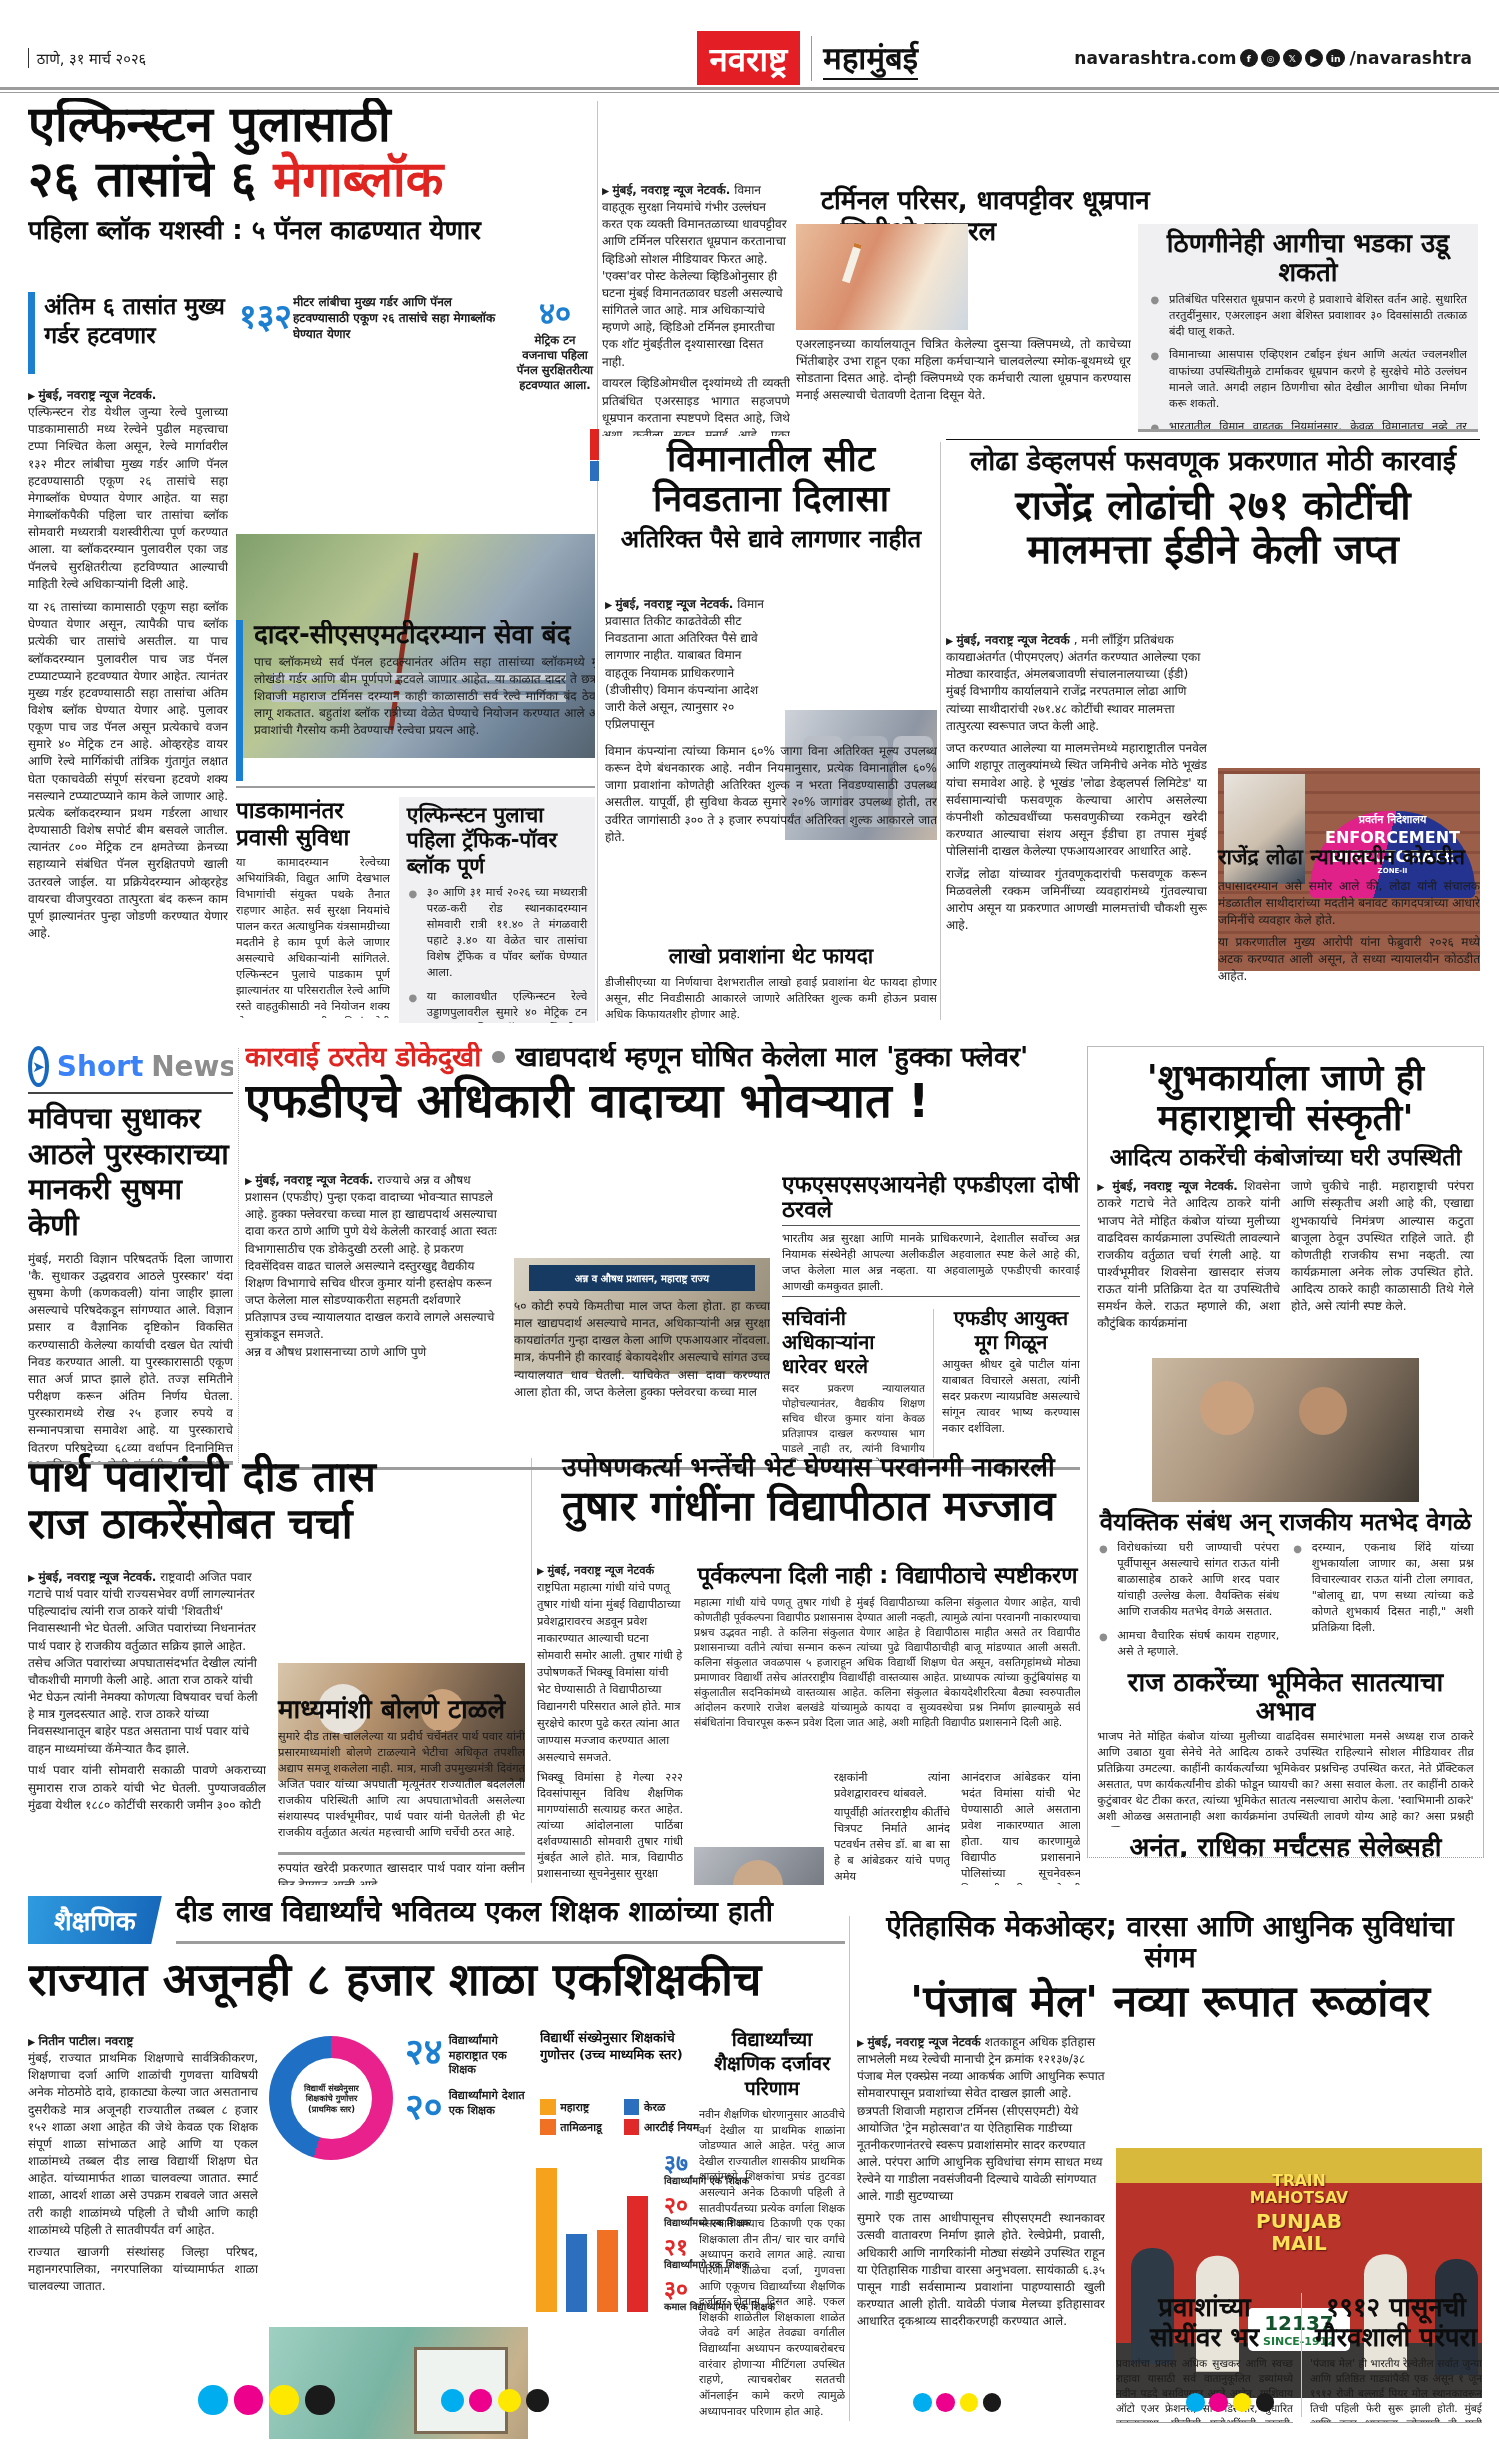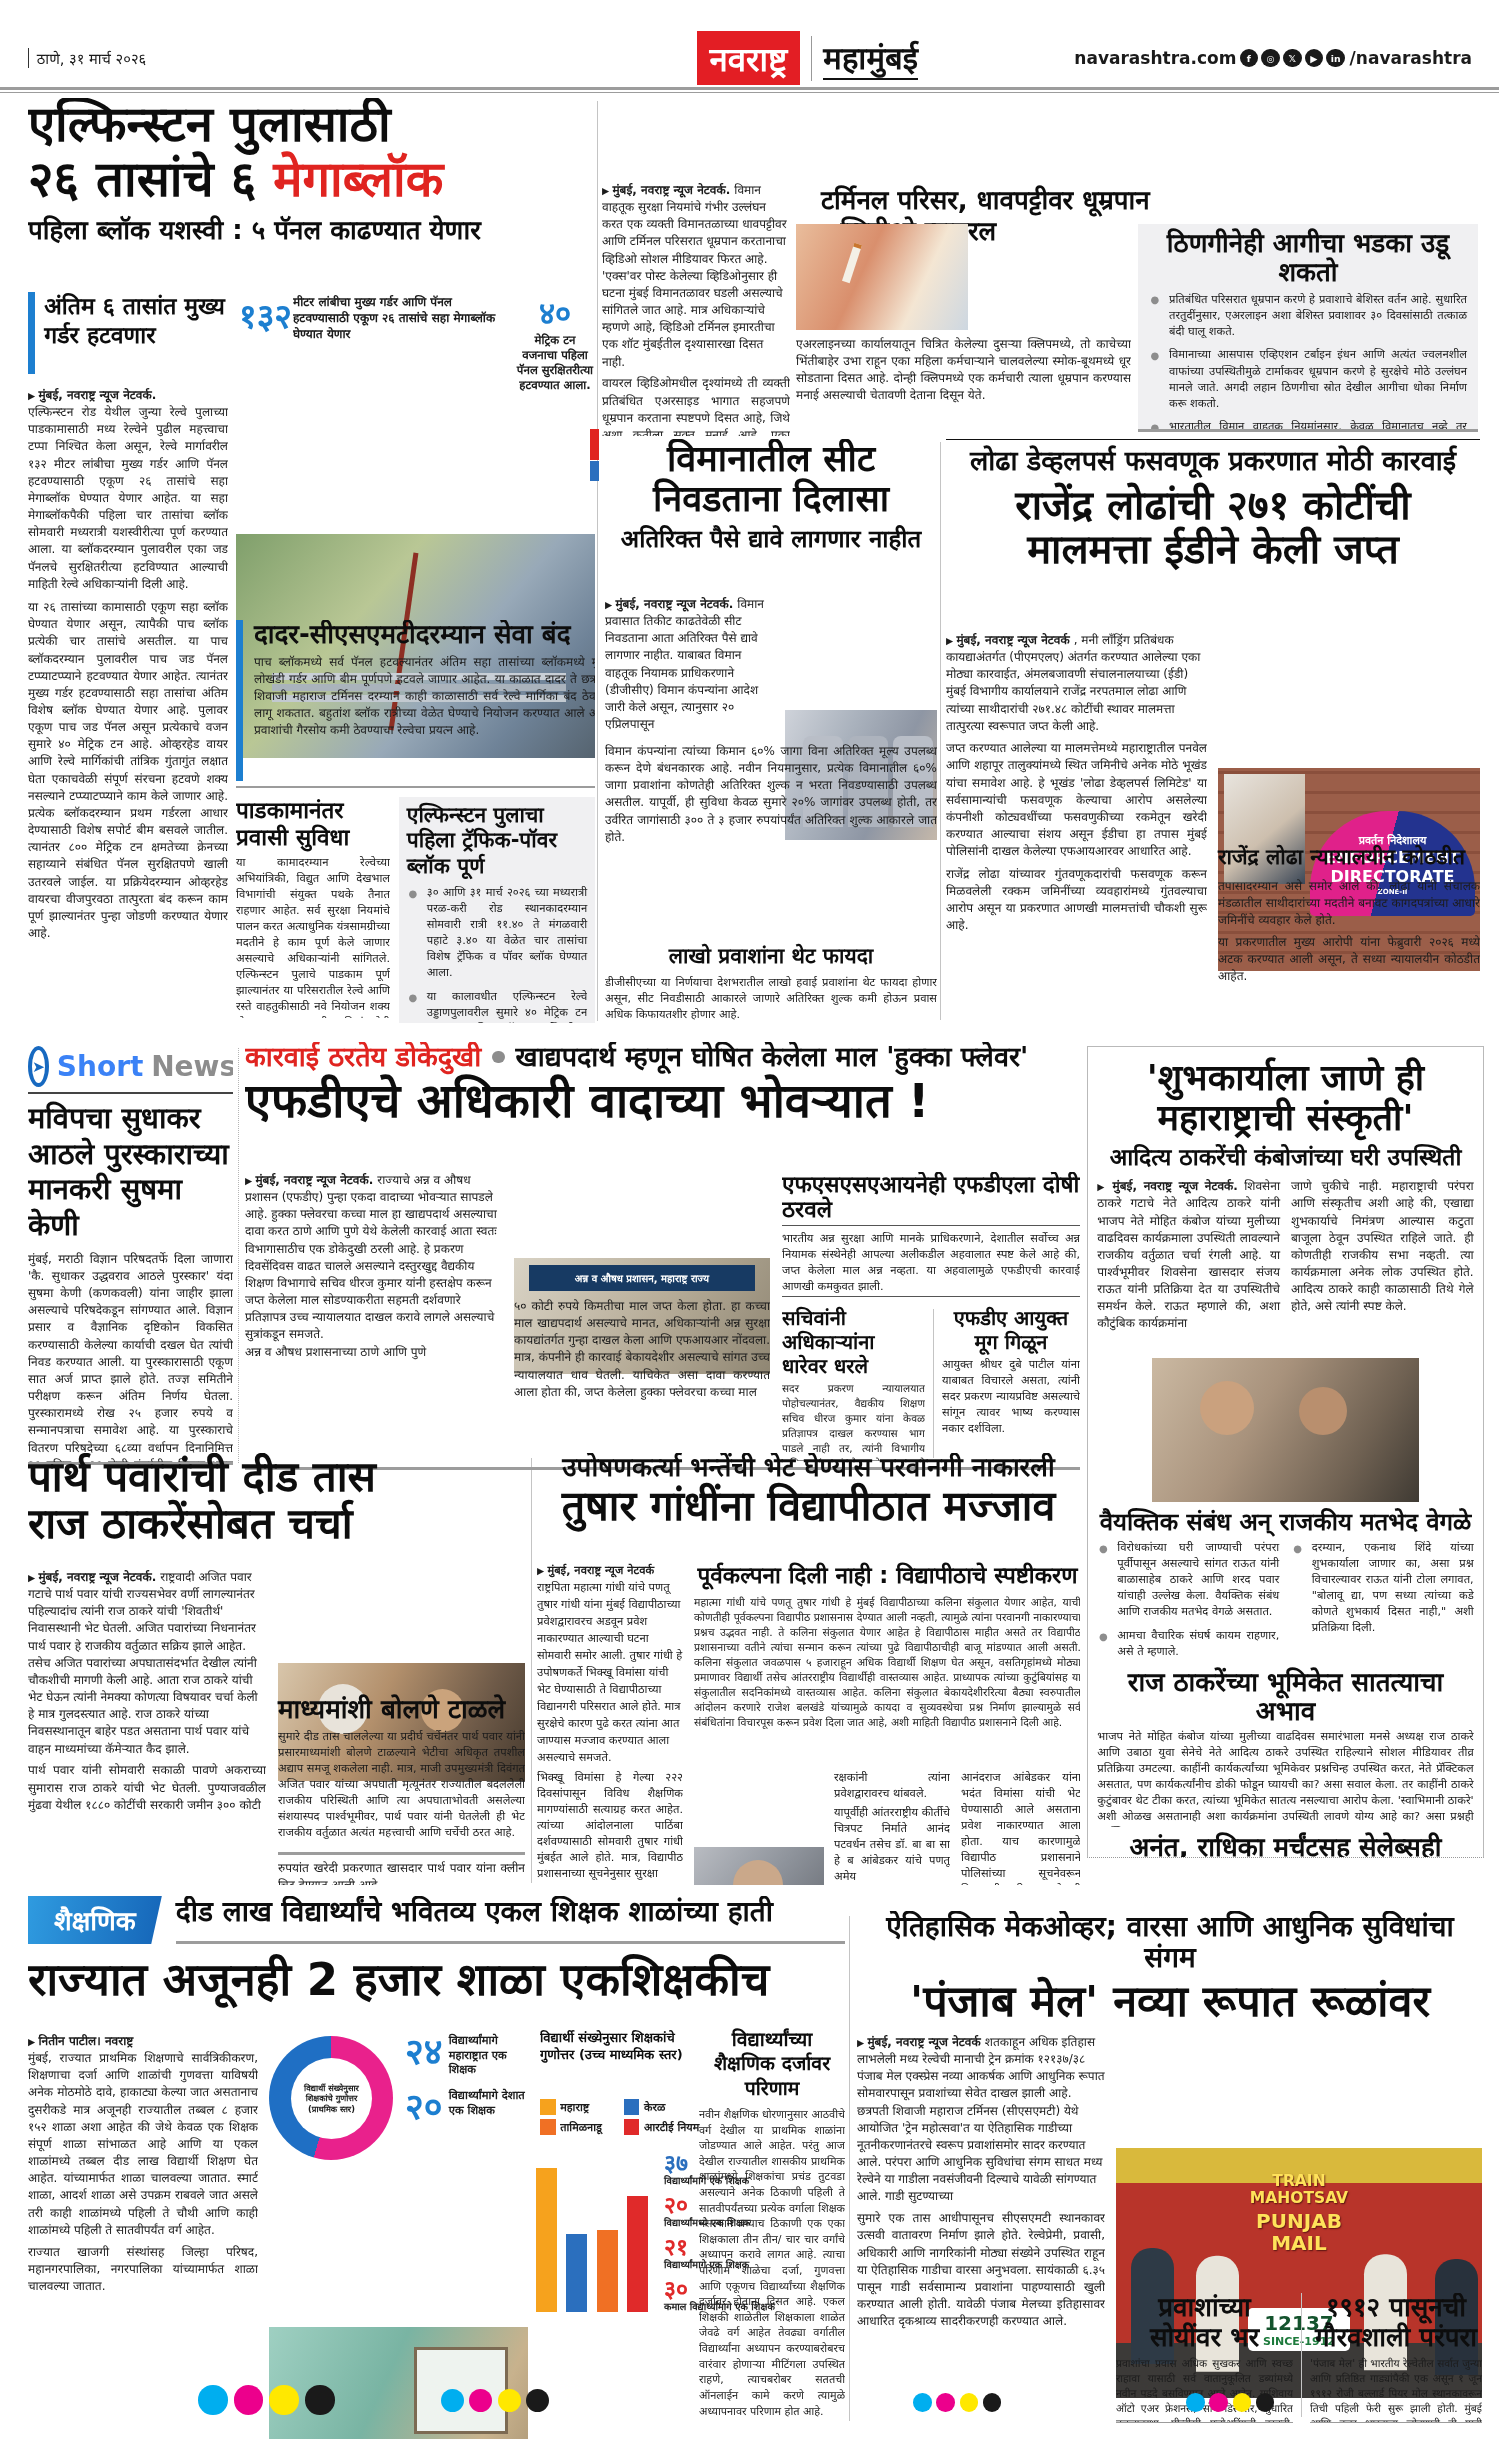--- a/index.html
+++ b/index.html
@@ -151,21 +151,21 @@
     <div class="hd ctr" style="font-size:40px;margin-top:6.2px;">राजेंद्र लोढांची २७१ कोटींची</div>
     <div class="hd ctr" style="font-size:40px;">मालमत्ता ईडीने केली जप्त</div>
     <div class="abs ovh" style="left:0;top:193px;width:261px;height:388px;">
       <span class="byline body-t">मुंबई, नवराष्ट्र न्यूज नेटवर्क</span>
       <span class="body-t">, मनी लाँड्रिंग प्रतिबंधक कायद्याअंतर्गत (पीएमएलए) अंतर्गत करण्यात आलेल्या एका मोठ्या कारवाईत, अंमलबजावणी संचालनालयाच्या (ईडी) मुंबई विभागीय कार्यालयाने राजेंद्र नरपतमाल लोढा आणि त्यांच्या साथीदारांची २७१.४८ कोटींची स्थावर मालमत्ता तात्पुरत्या स्वरूपात जप्त केली आहे.</span>
       <div class="body-t" style="margin-top:5.4px;">जप्त करण्यात आलेल्या या मालमत्तेमध्ये महाराष्ट्रातील पनवेल आणि शहापूर तालुक्यांमध्ये स्थित जमिनीचे अनेक मोठे भूखंड यांचा समावेश आहे. हे भूखंड 'लोढा डेव्हलपर्स लिमिटेड' या सर्वसामान्यांची फसवणूक केल्याचा आरोप असलेल्या कंपनीशी कोट्यवधींच्या फसवणुकीच्या रकमेतून खरेदी करण्यात आल्याचा संशय असून ईडीचा हा तपास मुंबई पोलिसांनी दाखल केलेल्या एफआयआरवर आधारित आहे.</div>
       <div class="body-t" style="margin-top:5.4px;">राजेंद्र लोढा यांच्यावर गुंतवणूकदारांची फसवणूक करून मिळवलेली रक्कम जमिनींच्या व्यवहारांमध्ये गुंतवल्याचा आरोप असून या प्रकरणात आणखी मालमत्तांची चौकशी सुरू आहे.</div>
     </div>
     <div class="abs photo" style="left:272px;top:196px;width:262px;height:203px;background:repeating-linear-gradient(0deg,#9b5e49 0 17px,#8a4f3c 17px 20px);">
       <div class="abs photo" style="left:6.2px;top:6.2px;width:81px;height:110px;background:linear-gradient(140deg,#e8e4de,#cdbfae 55%,#3a4656);"></div>
-      <div class="abs" style="left:92px;top:43px;width:165px;height:105px;border-radius:78px 78px 4.7px 4.7px;background:linear-gradient(105deg,#e0218a 0 46%,#23338f 46% 100%);display:flex;flex-direction:column;align-items:center;justify-content:center;gap:1.6px;">
+      <div class="abs" style="left:92px;top:43px;width:165px;height:87px;border-radius:78px 78px 4.7px 4.7px;background:linear-gradient(105deg,#e0218a 0 46%,#23338f 46% 100%);display:flex;flex-direction:column;align-items:center;gap:1.6px;">
         <span class="signtxt" style="font-size:11px;">प्रवर्तन निदेशालय</span>
         <span class="signtxt" style="font-size:16px;">ENFORCEMENT DIRECTORATE</span>
         <span class="signtxt" style="font-size:7px;">ZONE-II</span>
       </div>
     </div>
     <div class="hd abs" style="left:272px;top:407px;width:262px;font-size:21px;">राजेंद्र लोढा न्यायालयीन कोठडीत</div>
     <div class="abs ovh" style="left:272px;top:439px;width:262px;height:141px;">
       <div class="body-t">तपासादरम्यान असे समोर आले की, लोढा यांनी संचालक मंडळातील साथीदारांच्या मदतीने बनावट कागदपत्रांच्या आधारे जमिनींचे व्यवहार केले होते.</div>
       <div class="body-t" style="margin-top:4.7px;">या प्रकरणातील मुख्य आरोपी यांना फेब्रुवारी २०२६ मध्ये अटक करण्यात आली असून, ते सध्या न्यायालयीन कोठडीत आहेत.</div>
     </div>
@@ -275,21 +275,21 @@
       <div class="body-s" style="margin-top:3.1px;">यापूर्वीही आंतरराष्ट्रीय कीर्तीचे चित्रपट निर्माते आनंद पटवर्धन तसेच डॉ. बा बा सा हे ब आंबेडकर यांचे पणतू अमेय</div>
     </div>
     <div class="abs body-s ovh" style="left:424px;top:317px;width:120px;height:115px;">आनंदराज आंबेडकर यांना भदंत विमांसा यांची भेट घेण्यासाठी आले असताना प्रवेश नाकारण्यात आला होता. याच कारणामुळे विद्यापीठ प्रशासनाने पोलिसांच्या सूचनेवरून विद्यानगरी परिसरात येणारी ३१८ क्रमांकाची बेस्टची बसही बंद केली असल्याचे सांगण्यात येत आहे.</div>
   </div>
 
   <div class="abs ovh" style="left:28px;top:1896px;width:817px;height:543px;">
     <div style="display:flex;gap:14px;">
       <div style="background:linear-gradient(100deg,#2f9be0,#1565b8);color:#fff;font-weight:bold;font-size:26px;padding:6.2px 26px;clip-path:polygon(0 0,100% 0,92% 100%,0 100%);">शैक्षणिक</div>
       <div class="hd" style="font-size:28px;border-bottom:3.1px solid #9c9c9c;padding-bottom:4.7px;flex:1;">दीड लाख विद्यार्थ्यांचे भवितव्य एकल शिक्षक शाळांच्या हाती</div>
     </div>
-    <div class="hd" style="font-size:45px;margin-top:11px;">राज्यात अजूनही 2 हजार शाळा एकशिक्षकीच</div>
+    <div class="hd" style="font-size:45px;margin-top:11px;">राज्यात अजूनही ८ हजार शाळा एकशिक्षकीच</div>
     <div class="abs ovh" style="left:0;top:137px;width:230px;height:404px;">
       <div class="byline body-t">नितीन पाटील। नवराष्ट्र</div>
       <div class="body-t">मुंबई,  राज्यात प्राथमिक शिक्षणाचे सार्वत्रिकीकरण, शिक्षणाचा दर्जा आणि शाळांची गुणवत्ता याविषयी अनेक मोठमोठे दावे, हाकाट्या केल्या जात असतानाच दुसरीकडे मात्र अजूनही राज्यातील तब्बल ८ हजार १५२ शाळा अशा आहेत की जेथे केवळ एक शिक्षक संपूर्ण शाळा सांभाळत आहे आणि या एकल शाळांमध्ये तब्बल दीड लाख विद्यार्थी शिक्षण घेत आहेत. यांच्यामार्फत शाळा चालवल्या जातात. स्मार्ट शाळा, आदर्श शाळा असे उपक्रम राबवले जात असले तरी काही शाळांमध्ये पहिली ते चौथी आणि काही शाळांमध्ये पहिली ते सातवीपर्यंत वर्ग आहेत.</div>
       <div class="body-t" style="margin-top:4.7px;">राज्यात खाजगी संस्थांसह जिल्हा परिषद, महानगरपालिका, नगरपालिका यांच्यामार्फत शाळा चालवल्या जातात.</div>
     </div>
 
     <div class="abs" style="left: 241px; top: 140px; width: 124px; height: 124px; border-radius: 50%; background: conic-gradient(rgb(233, 33, 140) 0deg, rgb(233, 33, 140) 54.5%, rgb(31, 111, 196) 54.5%, rgb(31, 111, 196) 100%);">
       <div class="abs" style="left:22px;top:22px;width:81px;height:81px;border-radius:50%;background:#fff;display:flex;align-items:center;justify-content:center;text-align:center;font-size:8.2px;font-weight:bold;line-height:1.25;padding:3.1px;box-sizing:border-box;">विद्यार्थी संख्येनुसार शिक्षकांचे गुणोत्तर (प्राथमिक स्तर)</div>
     </div>
     <div class="abs" style="left:377px;top:138px;width:123px;">

